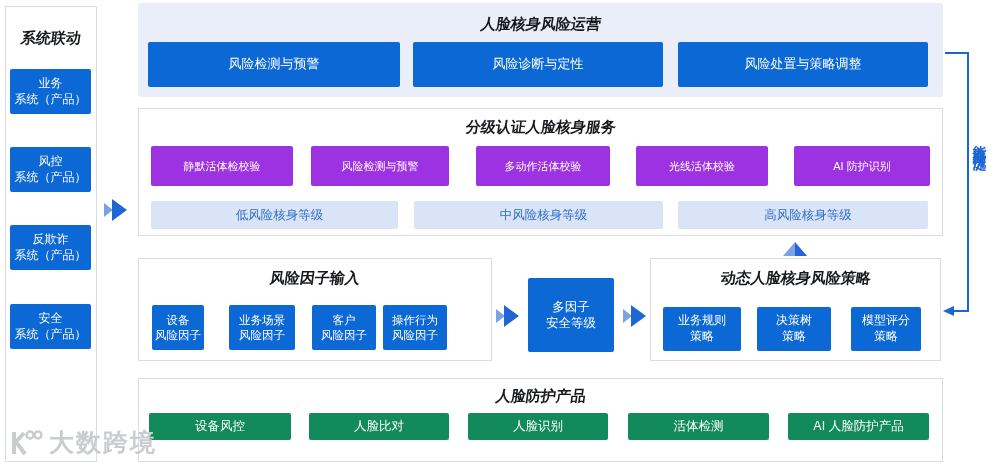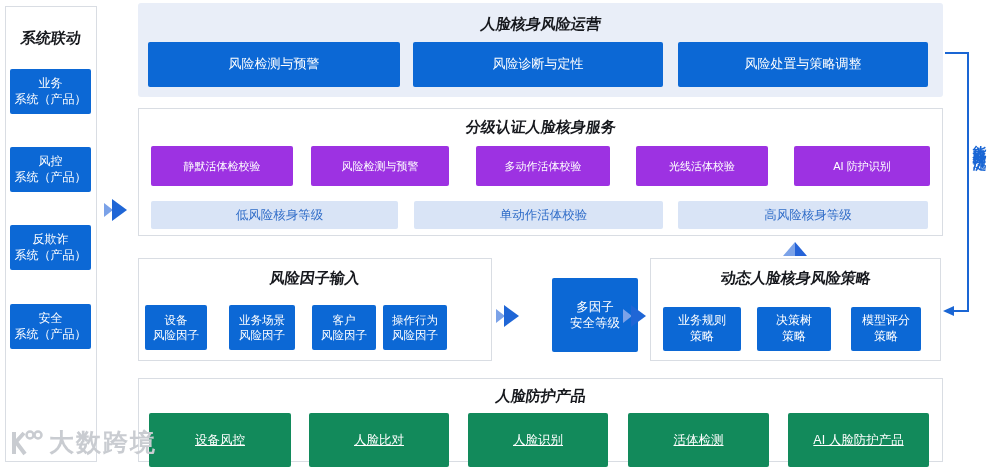--- a/index.html
+++ b/index.html
@@ -38,29 +38,29 @@
 
   .graded{left:138px;top:108px;width:805px;height:128px;}
   .graded .sec-title{top:9px;}
   .check-btn{top:37px;height:40px;}
   .lvl{top:92px;height:28px;}
 
   .factors{left:138px;top:258px;width:354px;height:103px;}
   .factors .sec-title{top:10px;}
   .factor-box{top:46px;height:45px;font-size:11.5px;}
 
-  .multi-factor{left:552px;top:278px;width:86px;height:74px;font-size:12.5px;}
+  .multi-factor{left:528px;top:278px;width:86px;height:74px;font-size:12.5px;}
 
   .dynamic{left:650px;top:258px;width:291px;height:103px;}
   .dynamic .sec-title{top:10px;}
   .strat-box{top:48px;height:44px;font-size:12px;}
 
   .products{left:138px;top:378px;width:805px;height:84px;}
   .products .sec-title{top:8px;}
-  .prod-btn{top:34px;height:54px;text-decoration:underline;}
+  .prod-btn{top:34px;height:27px;}
 
   .icon{position:absolute;}
   .cap-label{position:absolute;left:970px;top:134px;writing-mode:vertical-rl;
     color:var(--line-blue);font-weight:bold;font-size:13.5px;letter-spacing:2px;}
 
   .watermark{position:absolute;left:8px;top:426px;display:flex;align-items:center;
     gap:5px;color:var(--watermark-gray);}
   .wm-text{font-size:25px;font-weight:bold;letter-spacing:2px;font-family:Liberation Serif, serif;}
 </style>
 </head>
@@ -93,32 +93,32 @@
   </div>
 
   <div class="panel graded">
     <div class="sec-title"><span class="ittl">分级认证人脸核身服务</span></div>
     <div class="purplebox check-btn" style="left:12px;width:142px">静默活体检校验</div>
     <div class="purplebox check-btn" style="left:172px;width:138px">风险检测与预警</div>
     <div class="purplebox check-btn" style="left:337px;width:134px">多动作活体校验</div>
     <div class="purplebox check-btn" style="left:497px;width:132px">光线活体校验</div>
     <div class="purplebox check-btn" style="left:655px;width:136px">AI 防护识别</div>
     <div class="levelbar lvl" style="left:12px;width:247px">低风险核身等级</div>
-    <div class="levelbar lvl" style="left:275px;width:249px">单动作活体校验</div>
+    <div class="levelbar lvl" style="left:275px;width:249px">中风险核身等级</div>
     <div class="levelbar lvl" style="left:539px;width:250px">高风险核身等级</div>
   </div>
 
   <svg class="icon" style="left:781px;top:240px" width="28" height="17" viewBox="0 0 28 17">
     <polygon points="2,16 14,2 14,16" fill="#7ba2e8"></polygon>
     <polygon points="14,2 26,16 14,16" fill="#2563d8"></polygon>
   </svg>
 
   <div class="panel factors">
     <div class="sec-title"><span class="ittl">风险因子输入</span></div>
-    <div class="bluebox factor-box" style="left:6px;width:62px">设备
+    <div class="bluebox factor-box" style="left:13px;width:52px">设备
 风险因子</div>
     <div class="bluebox factor-box" style="left:90px;width:66px">业务场景
 风险因子</div>
     <div class="bluebox factor-box" style="left:173px;width:64px">客户
 风险因子</div>
     <div class="bluebox factor-box" style="left:244px;width:64px">操作行为
 风险因子</div>
   </div>
 
   <svg class="icon" style="left:495px;top:303px" width="26" height="26" viewBox="0 0 26 26">

